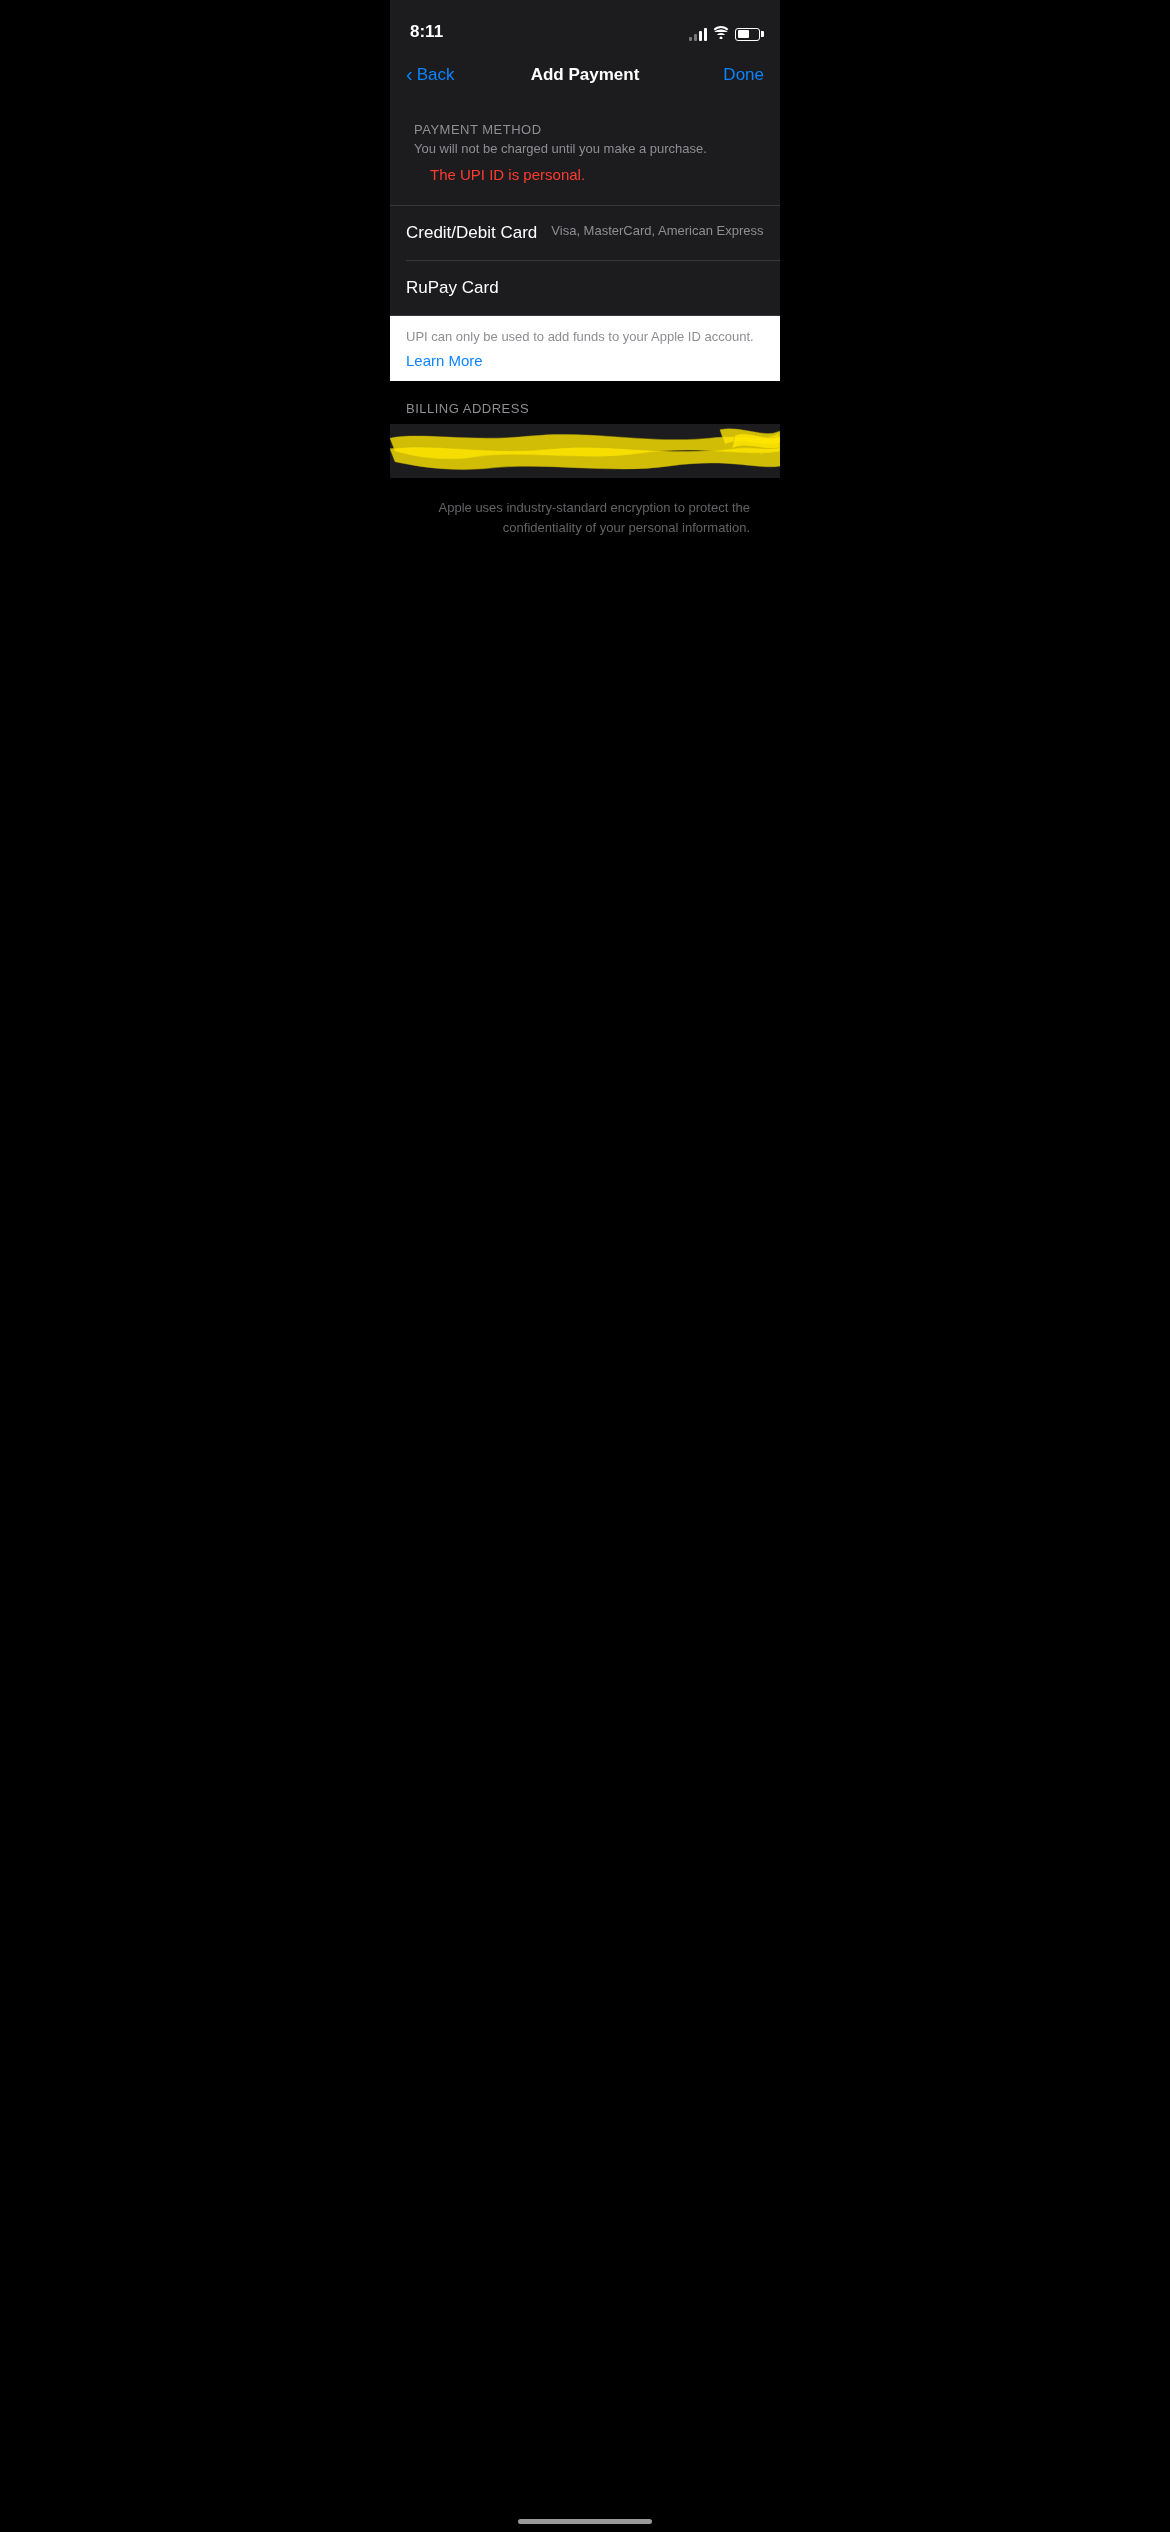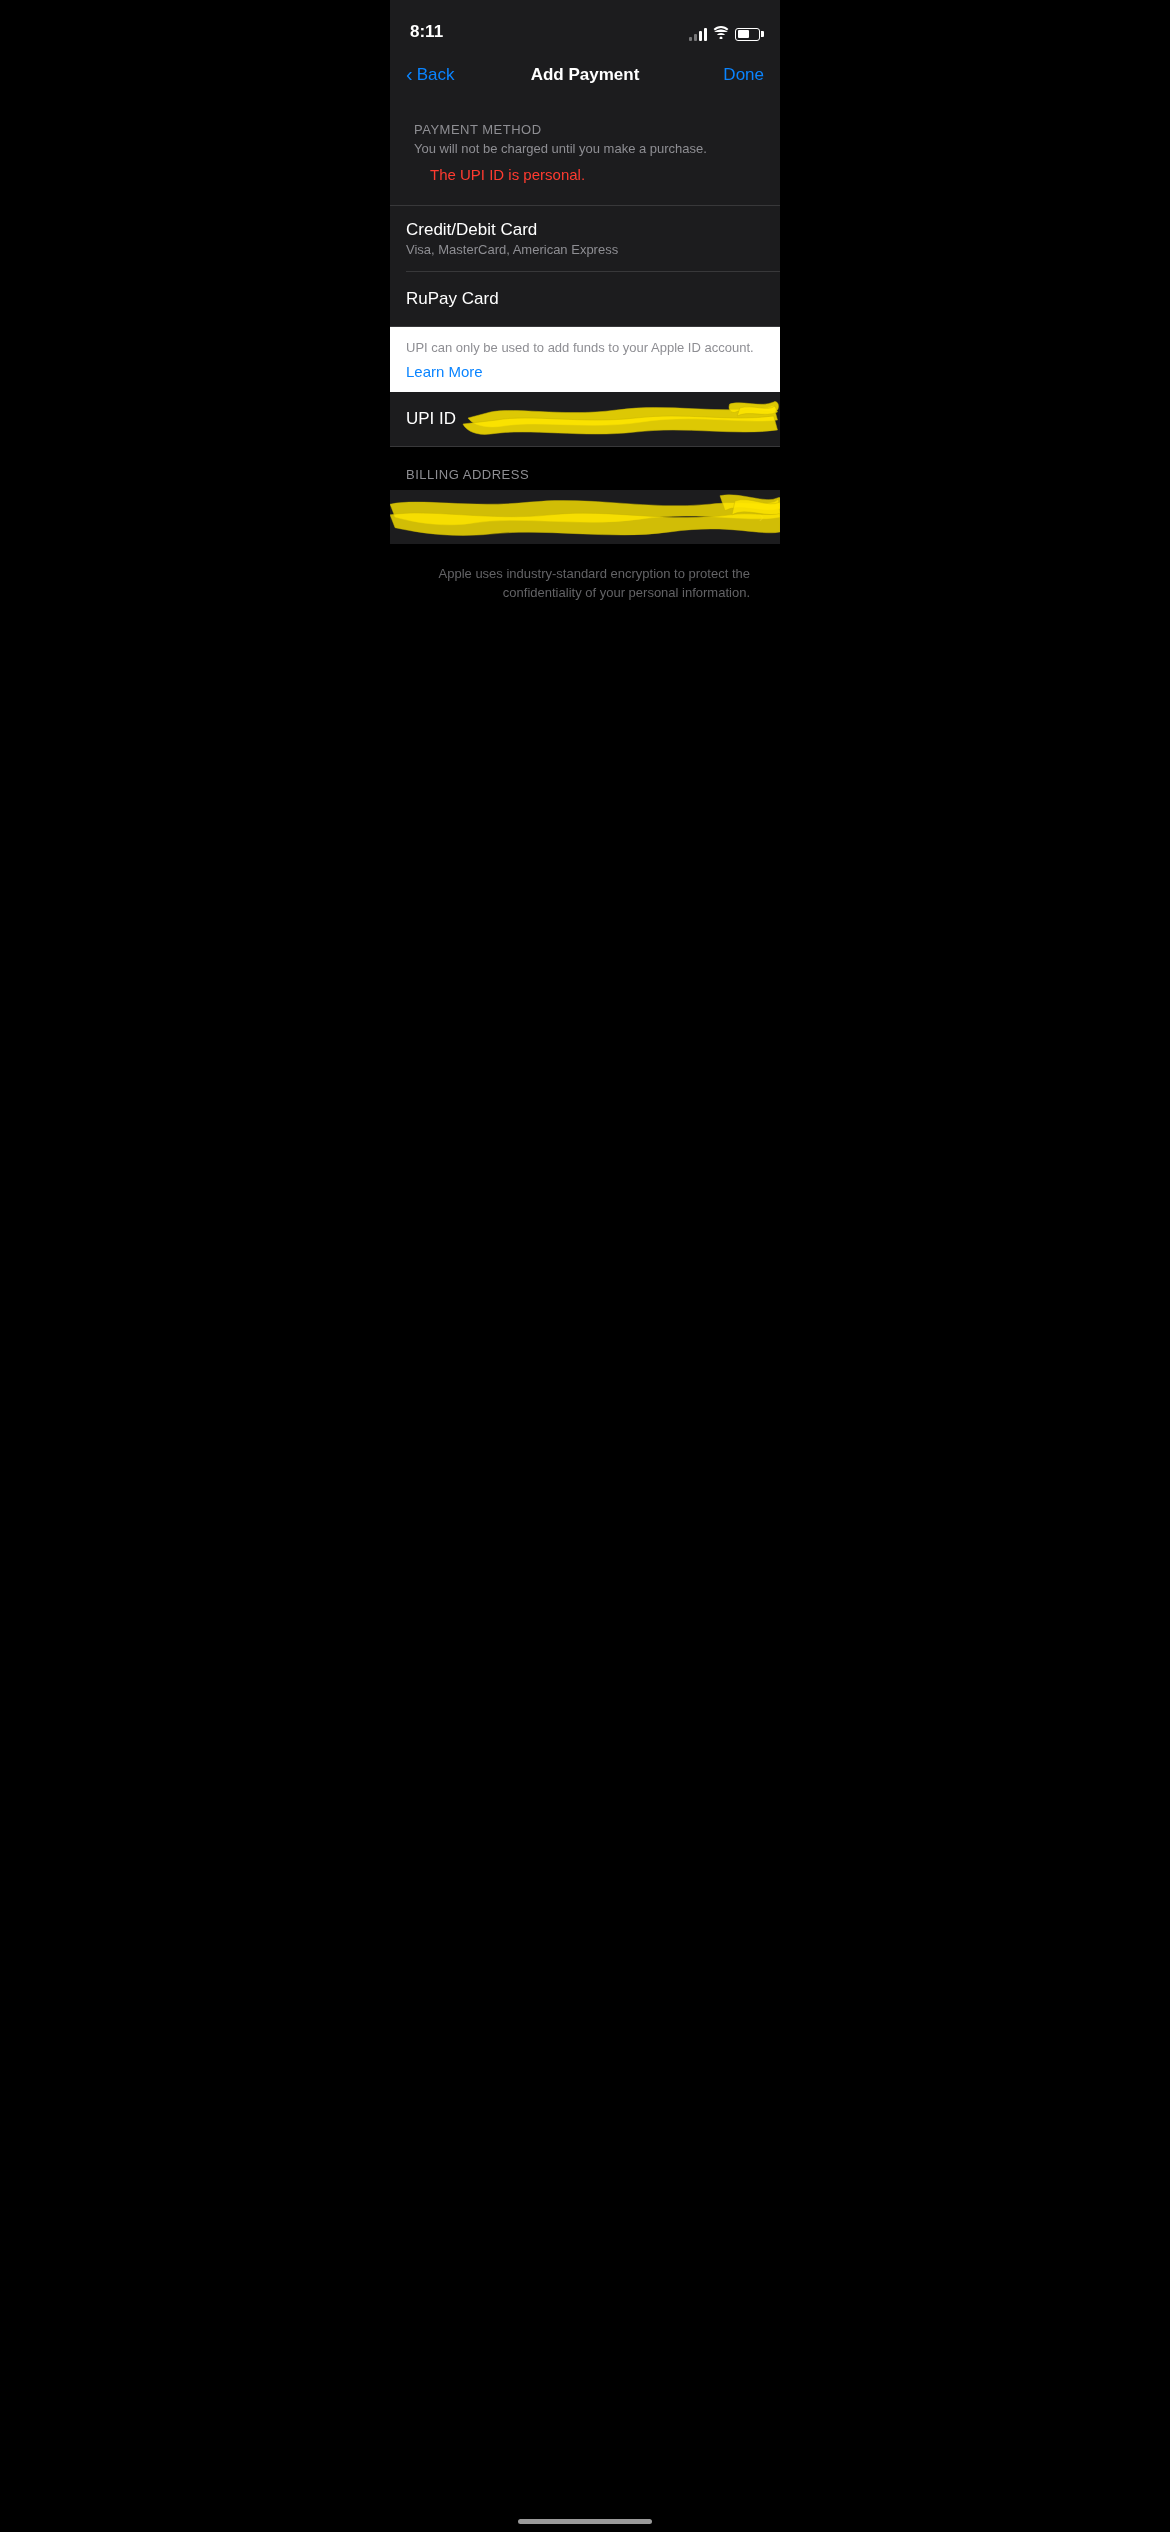--- a/index.html
+++ b/index.html
@@ -182,22 +182,22 @@
       align-items: center;
       justify-content: space-between;
       padding: 14px 16px;
       min-height: 54px;
       cursor: pointer;
       position: relative;
     }
 
     .payment-option-content {
       display: flex;
-      flex-direction: column;
-      gap: 2px;
+      flex-direction: row;
+      gap: 14px;
     }
 
     .payment-option-title {
       font-size: 17px;
       font-weight: 400;
       color: #fff;
     }
 
     .payment-option-subtitle {
       font-size: 13px;
@@ -396,37 +396,20 @@
 
   <div class="full-divider"></div>
 
   <div class="upi-info-box">
     <div class="upi-info-text">UPI can only be used to add funds to your Apple ID account.</div>
     <span class="upi-learn-more">Learn More</span>
   </div>
 
   <div class="full-divider"></div>
 
-  <div class="upi-field-section">
-    <div class="upi-field-row" style="position: relative; overflow: hidden;">
-      <span class="upi-field-label">UPI ID</span>
-      <span class="upi-field-value"></span>
-
-      <svg class="scribble-svg" viewBox="0 0 310 54" preserveAspectRatio="none">
-        <g fill="rgba(255,230,0,0.85)" stroke="rgba(200,180,0,0.9)" stroke-width="0.5">
-          <path d="M80,20 C100,15 140,25 180,18 C220,11 260,22 300,16 L305,14 L308,28 C280,32 240,22 200,30 C160,38 120,28 90,34 C75,37 65,32 62,26 Z"></path>
-          <path d="M85,28 C110,22 155,32 195,26 C235,20 270,30 305,24 L308,38 C275,44 235,34 195,40 C155,46 110,36 80,42 C68,44 60,38 58,32 Z"></path>
-
-          <path d="M270,12 C280,8 295,16 305,10 C308,8 310,14 308,18 C300,22 285,14 275,20 C272,22 268,18 270,12 Z"></path>
-          <path d="M278,16 C288,12 300,20 306,14 L308,20 C298,26 285,18 276,24 Z"></path>
-        </g>
-      </svg>
-    </div>
-    <div class="full-divider"></div>
-  </div>
 
 </div>
 
 <div class="billing-section">
   <div class="billing-label">BILLING ADDRESS</div>
 </div>
 
 <div class="billing-scribble-container">
   <div class="billing-row" style="position: relative; overflow: hidden;">
     <span class="billing-row-text"></span>

